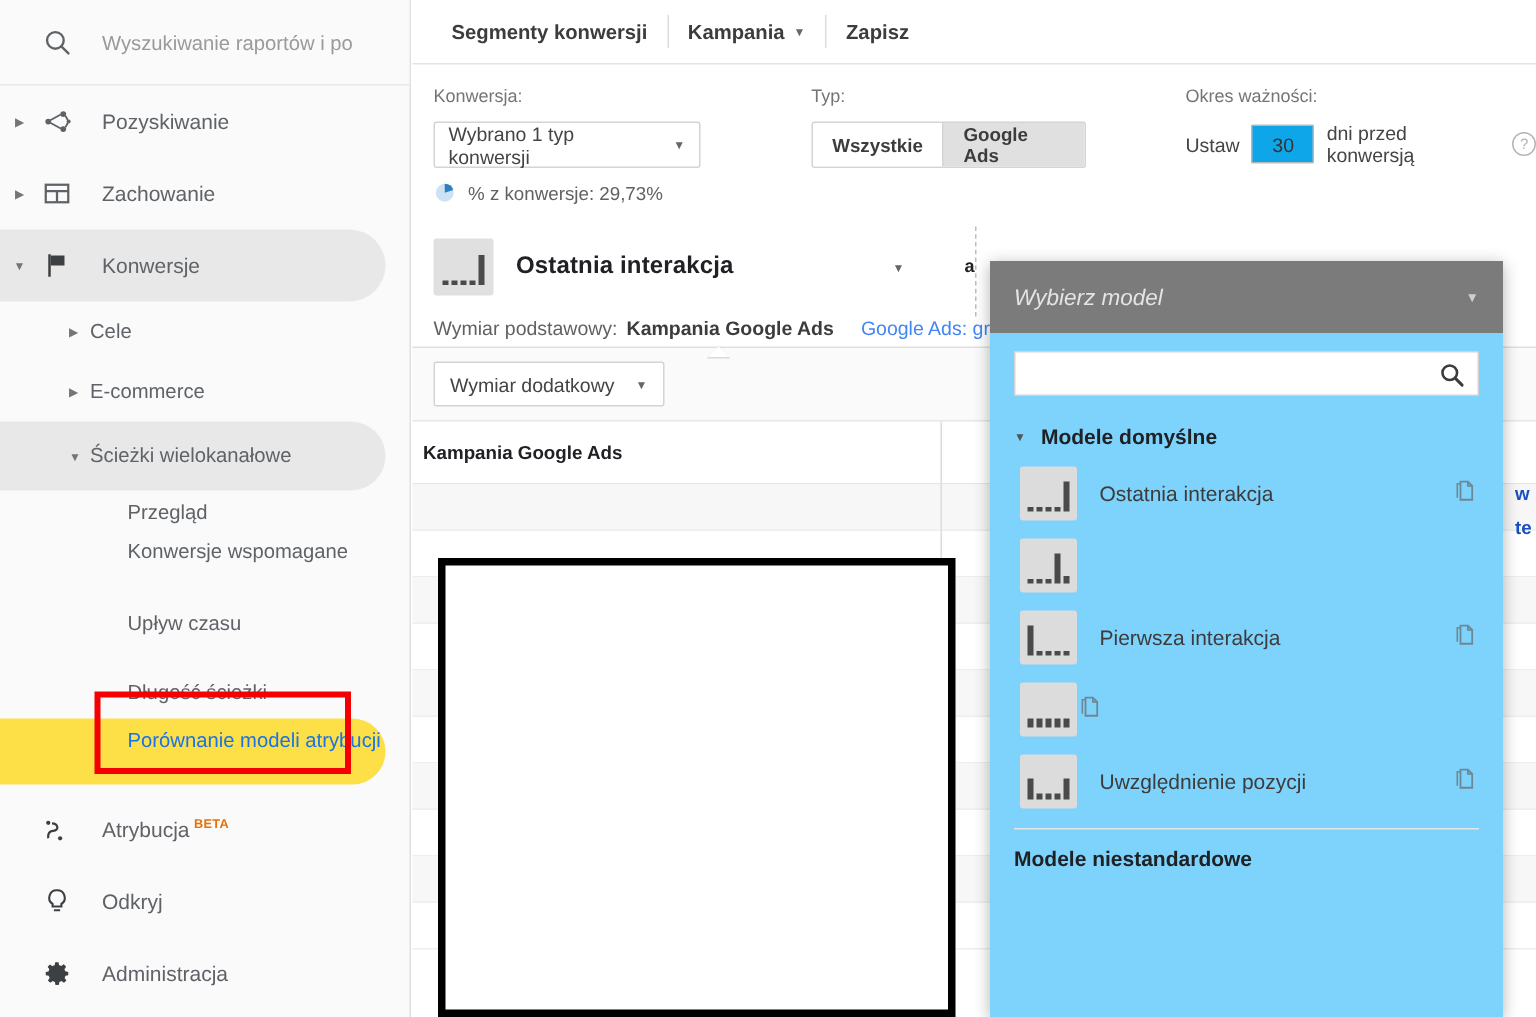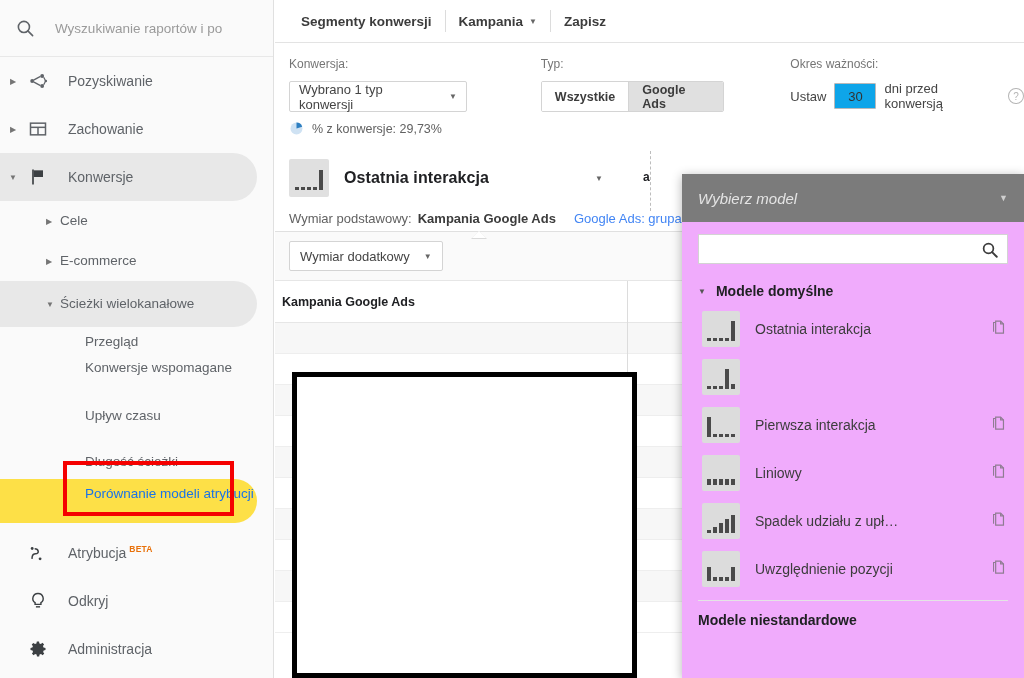--- a/index.html
+++ b/index.html
@@ -19,21 +19,21 @@
   
   #sidebar {
     position: absolute; left: 0; top: 0;
     width: 274px; height: 678px;
     background: #fafafa;
     border-right: 1px solid #e0e0e0;
     overflow: hidden;
   }
   .search-row {
     height: 57px; display: flex; align-items: center;
-    padding-left: 16px;
+    padding-left: 29px;
     border-bottom: 1px solid #e8e8e8;
     background: #fafafa;
   }
   .search-row .mag { width: 26px; flex: 0 0 26px; display:flex; align-items:center; }
   .search-ph { color: #9a9a9a; font-size: 13.5px; padding-left: 13px; }
 
   .nav-item {
     display: flex; align-items: center;
     height: 48px; position: relative;
     padding-left: 0px;
@@ -176,22 +176,22 @@
   .tbl-col-line { position:absolute; left: 352px; top:0; bottom:0; width:1px; background:#dcdcdc; }
 
   
   #black-box {
     position:absolute; left: 292px; top: 372px; width: 345px; height: 306px;
     border: 5px solid #000; background: #fff; z-index: 20; pointer-events:none;
   }
 
   
   #picker {
-    position:absolute; left: 682px; top: 174px; width: 342px; height: 504px;
-    background:#f0abfc; box-shadow: 0 2px 10px rgba(0,0,0,.3);
+    position:absolute; left: 660px; top: 174px; width: 342px; height: 504px;
+    background:#7dd3fc; box-shadow: 0 2px 10px rgba(0,0,0,.3);
     z-index: 60; overflow:hidden;
   }
   .pk-head {
     height: 48px; background:#7b7b7b; display:flex; align-items:center;
     justify-content:space-between; padding: 0 16px;
   }
   .pk-head-title { color:#e4e4e4; font-style: italic; font-size: 15px; }
   .pk-head-caret { color:#cfcfcf; font-size: 9px; }
   .pk-search-wrap { padding: 12px 16px 10px 16px; }
   .pk-search {
@@ -538,38 +538,20 @@
         <div class="pk-item">
           <div class="pk-thumb">
             <div class="bars" style="height: 22px;">
               <i style="height: 6px; background: rgb(74, 74, 74);"></i>
               <i style="height: 6px; background: rgb(74, 74, 74);"></i>
               <i style="height: 6px; background: rgb(74, 74, 74);"></i>
               <i style="height: 6px; background: rgb(74, 74, 74);"></i>
               <i style="height: 6px; background: rgb(74, 74, 74);"></i>
             </div>
           </div>
-          <div class="pk-label">Liniowy</div>
-          <div class="pk-copy"><svg width="17" height="17" viewBox="0 0 24 24">
-              <path d="M8 3 h7 l4 4 v13 h-11 z" fill="none" stroke="#6b6b6b" stroke-width="1.7"></path>
-              <path d="M15 3 v4 h4" fill="none" stroke="#6b6b6b" stroke-width="1.7"></path>
-              <path d="M8 5 h-3 v13" fill="none" stroke="#6b6b6b" stroke-width="1.5"></path>
-            </svg></div>
-        </div>
-        <div class="pk-item">
-          <div class="pk-thumb">
-            <div class="bars" style="height: 22px;">
-              <i style="height: 3px; background: rgb(74, 74, 74);"></i>
-              <i style="height: 6px; background: rgb(74, 74, 74);"></i>
-              <i style="height: 10px; background: rgb(74, 74, 74);"></i>
-              <i style="height: 14px; background: rgb(74, 74, 74);"></i>
-              <i style="height: 18px; background: rgb(74, 74, 74);"></i>
-            </div>
-          </div>
-          <div class="pk-label">Spadek udziału z upł…</div>
           <div class="pk-copy"><svg width="17" height="17" viewBox="0 0 24 24">
               <path d="M8 3 h7 l4 4 v13 h-11 z" fill="none" stroke="#6b6b6b" stroke-width="1.7"></path>
               <path d="M15 3 v4 h4" fill="none" stroke="#6b6b6b" stroke-width="1.7"></path>
               <path d="M8 5 h-3 v13" fill="none" stroke="#6b6b6b" stroke-width="1.5"></path>
             </svg></div>
         </div>
         <div class="pk-item">
           <div class="pk-thumb">
             <div class="bars" style="height: 22px;">
               <i style="height: 14px; background: rgb(74, 74, 74);"></i>

